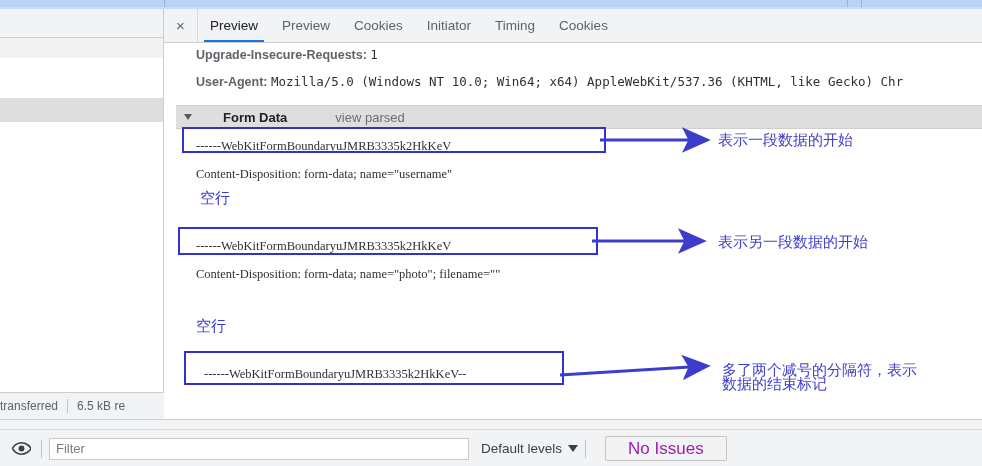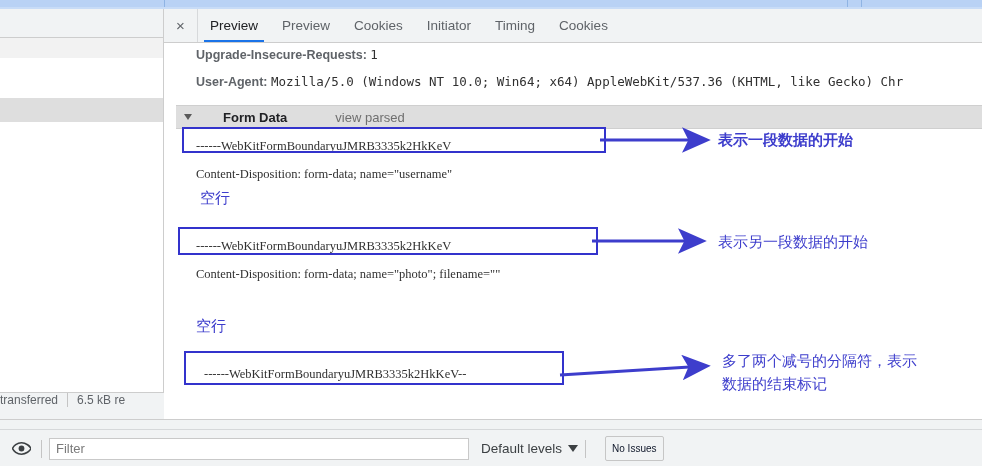--- a/index.html
+++ b/index.html
@@ -47,21 +47,21 @@
     box-sizing: border-box;
   }
   .lp-row.shade  { background: #f2f2f2; }
   .lp-row.plain  { background: #ffffff; }
   .lp-row.select { background: #dedede; }
 
   .lp-status {
     position: absolute; left: 0; bottom: 0; width: 166px; height: 27px;
     background: #f1f3f4; border-top: 1px solid #cdcdcd;
     box-sizing: border-box;
-    display: flex; align-items: flex-start;
+    display: flex; align-items: center;
     font-size: 12px; color: #5f6368;
     overflow: hidden;
   }
   .lp-status .seg { padding: 0 9px; white-space: nowrap; }
   .lp-status .vsep { width: 1px; height: 14px; background: #c4c4c4; }
   .lp-status .seg.first { margin-left: -9px; }
 
   
   .detail {
     position: absolute; left: 164px; top: 9px; width: 818px; height: 410px;
@@ -181,24 +181,24 @@
     margin-left: 12px; font-size: 13.5px; color: #3c4043;
     display: flex; align-items: center; gap: 6px; cursor: default;
     white-space: nowrap;
   }
   .caret-dn {
     width: 0; height: 0;
     border-left: 5px solid transparent; border-right: 5px solid transparent;
     border-top: 7px solid #3c4043;
   }
   .no-issues {
-    margin-left: 12px; height: 23px; padding: 0 6px;
+    margin-left: 12px; height: 23px; padding: 0 22px;
     border: 1px solid #c6c6c6; background: #f1f3f4;
-    font-family: "Liberation Sans", sans-serif; font-size: 10px;
-    color: #0f172a; display: flex; align-items: center;
+    font-family: "Liberation Sans", sans-serif; font-size: 17px;
+    color: #a21caf; display: flex; align-items: center;
     cursor: default; border-radius: 2px; white-space: nowrap;
   }
 </style>
 </head>
 <body>
 
 <div id="root">
 
   <div class="top-strip">
     <div class="tab-sep" style="left:164px;"></div>
@@ -277,23 +277,23 @@
         </marker>
       </defs>
       <line x1="600" y1="140" x2="706" y2="140" stroke="#3d3dcc" stroke-width="3.2" marker-end="url(#ah)"></line>
       <line x1="592" y1="241" x2="702" y2="241" stroke="#3d3dcc" stroke-width="3.2" marker-end="url(#ah)"></line>
       <line x1="560" y1="375" x2="706" y2="366" stroke="#3d3dcc" stroke-width="3.2" marker-end="url(#ah)"></line>
     </svg>
 
     <div class="cn-note" style="left:200px; top:188px;">空行</div>
     <div class="cn-note" style="left:196px; top:316px;">空行</div>
 
-    <div class="cn-note" style="left:718px; top:130px;font-weight:bold;">表示一段数据的开始</div>
+    <div class="cn-note" style="left:718px; top:130px;">表示一段数据的开始</div>
     <div class="cn-note" style="left:718px; top:232px;">表示另一段数据的开始</div>
-    <div class="cn-note" style="left:722px; top:351px;">多了两个减号的分隔符，表示</div>
+    <div class="cn-note" style="left:722px; top:360px;">多了两个减号的分隔符，表示</div>
     <div class="cn-note" style="left:722px; top:374px;">数据的结束标记</div>
   </div>
 
   <div class="drawer">
     <div class="drawer-inner">
       <div class="eye">
         <svg width="19" height="13" viewBox="0 0 19 13" aria-hidden="true">
           <path d="M9.5 0.8C5 0.8 1.6 4 0.5 6.5c1.1 2.5 4.5 5.7 9 5.7s8.4-3.2 9.5-5.7C17.9 4 14 0.8 9.5 0.8z" fill="none" stroke="#3c4043" stroke-width="1.6"></path>
           <circle cx="9.5" cy="6.5" r="2.9" fill="#3c4043"></circle>
         </svg>

